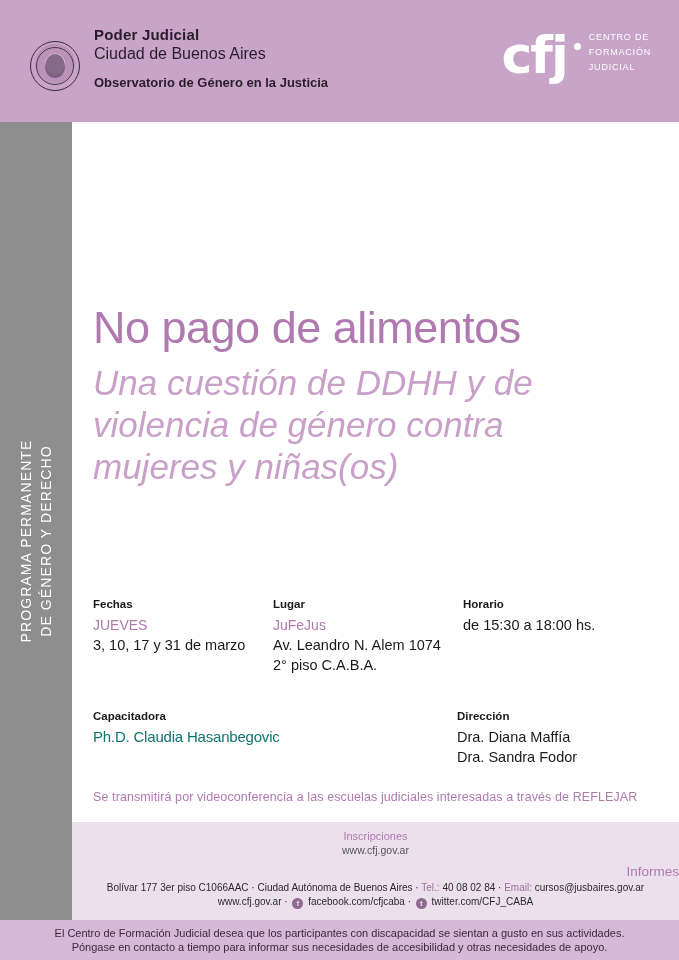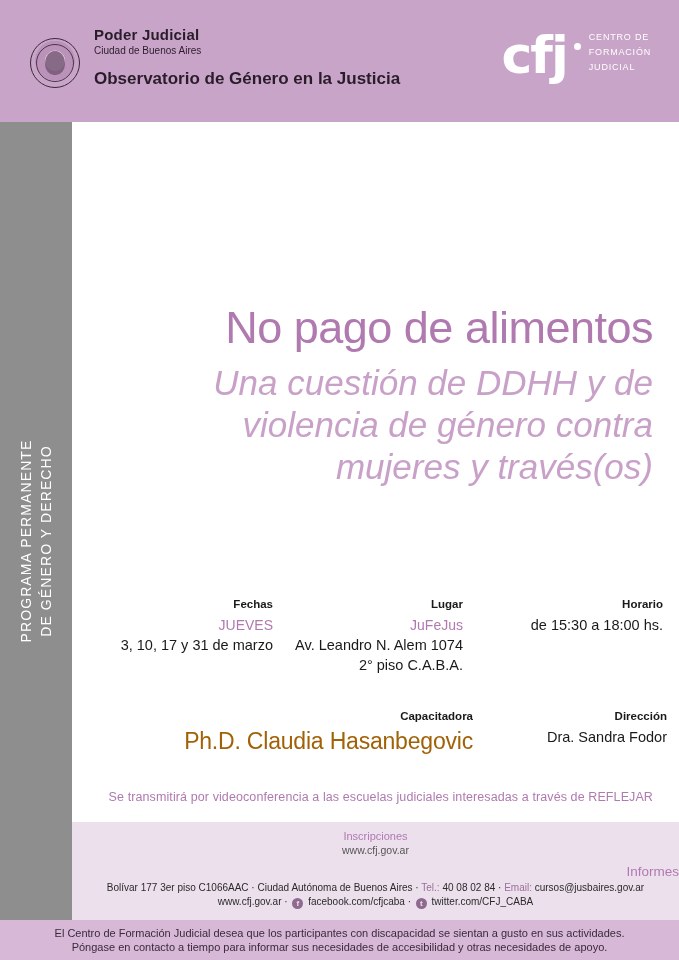--- a/index.html
+++ b/index.html
@@ -66,26 +66,26 @@
     margin-left: 14px;
     color: #2a1d2a;
     line-height: 1.15;
   }
   .head-text .l1 {
     font-size: 15px;
     font-weight: bold;
     letter-spacing: .2px;
   }
   .head-text .l2 {
-    font-size: 10px;
+    font-size: 16px;
     font-weight: normal;
     margin-top: 2px;
   }
   .head-text .l3 {
-    font-size: 17px;
+    font-size: 13px;
     font-weight: bold;
     margin-top: 12px;
   }
 
   
   .cfj {
     position: absolute;
     right: 28px;
     top: 32px;
     display: flex;
@@ -134,21 +134,20 @@
     line-height: 20px;
   }
 
   
   .body {
     position: absolute;
     left: 72px; top: 122px;
     width: 577px;
     height: 700px;
     background: #ffffff;
-    text-align: right;
   }
 
   .titles {
     position: absolute;
     left: 21px;
     top: 180px;
     width: 560px;
   }
   .title-main {
     color: #b07ab0;
@@ -194,22 +193,22 @@
     line-height: 20px;
   }
 
   .trainer {
     position: absolute;
     left: 21px;
     top: 588px;
     width: 380px;
   }
   .trainer .name {
-    font-size: 23px;
-    color: #a16207;
+    font-size: 15px;
+    color: #0f766e;
     margin-top: 6px;
     letter-spacing: -0.2px;
   }
   .direction {
     position: absolute;
     left: 385px;
     top: 588px;
     width: 210px;
   }
   .direction .val { font-size: 14.5px; }
@@ -319,21 +318,21 @@
     </div>
   </div>
 
   <div class="body">
 
     <div class="titles">
       <div class="title-main">No pago de alimentos</div>
       <div class="title-sub">
         <div>Una cuestión de DDHH y de</div>
         <div>violencia de género contra</div>
-        <div>mujeres y través(os)</div>
+        <div>mujeres y niñas(os)</div>
       </div>
     </div>
 
     <div class="info">
       <div class="col1">
         <div class="lbl">Fechas</div>
         <div class="accent">JUEVES</div>
         <div class="val">3, 10, 17 y 31 de marzo</div>
       </div>
       <div class="col2">
@@ -348,20 +347,21 @@
       </div>
     </div>
 
     <div class="trainer">
       <div class="lbl">Capacitadora</div>
       <div class="name">Ph.D. Claudia Hasanbegovic</div>
     </div>
 
     <div class="direction">
       <div class="lbl">Dirección</div>
+      <div class="val">Dra. Diana Maffía</div>
       <div class="val">Dra. Sandra Fodor</div>
     </div>
 
     <div class="videoconf">Se transmitirá por videoconferencia a las escuelas judiciales interesadas a través de REFLEJAR</div>
   </div>
 
   <div class="footer">
     <div class="ins-title">Inscripciones</div>
     <div class="ins-url">www.cfj.gov.ar</div>
     <div class="inf-title">Informes</div>

